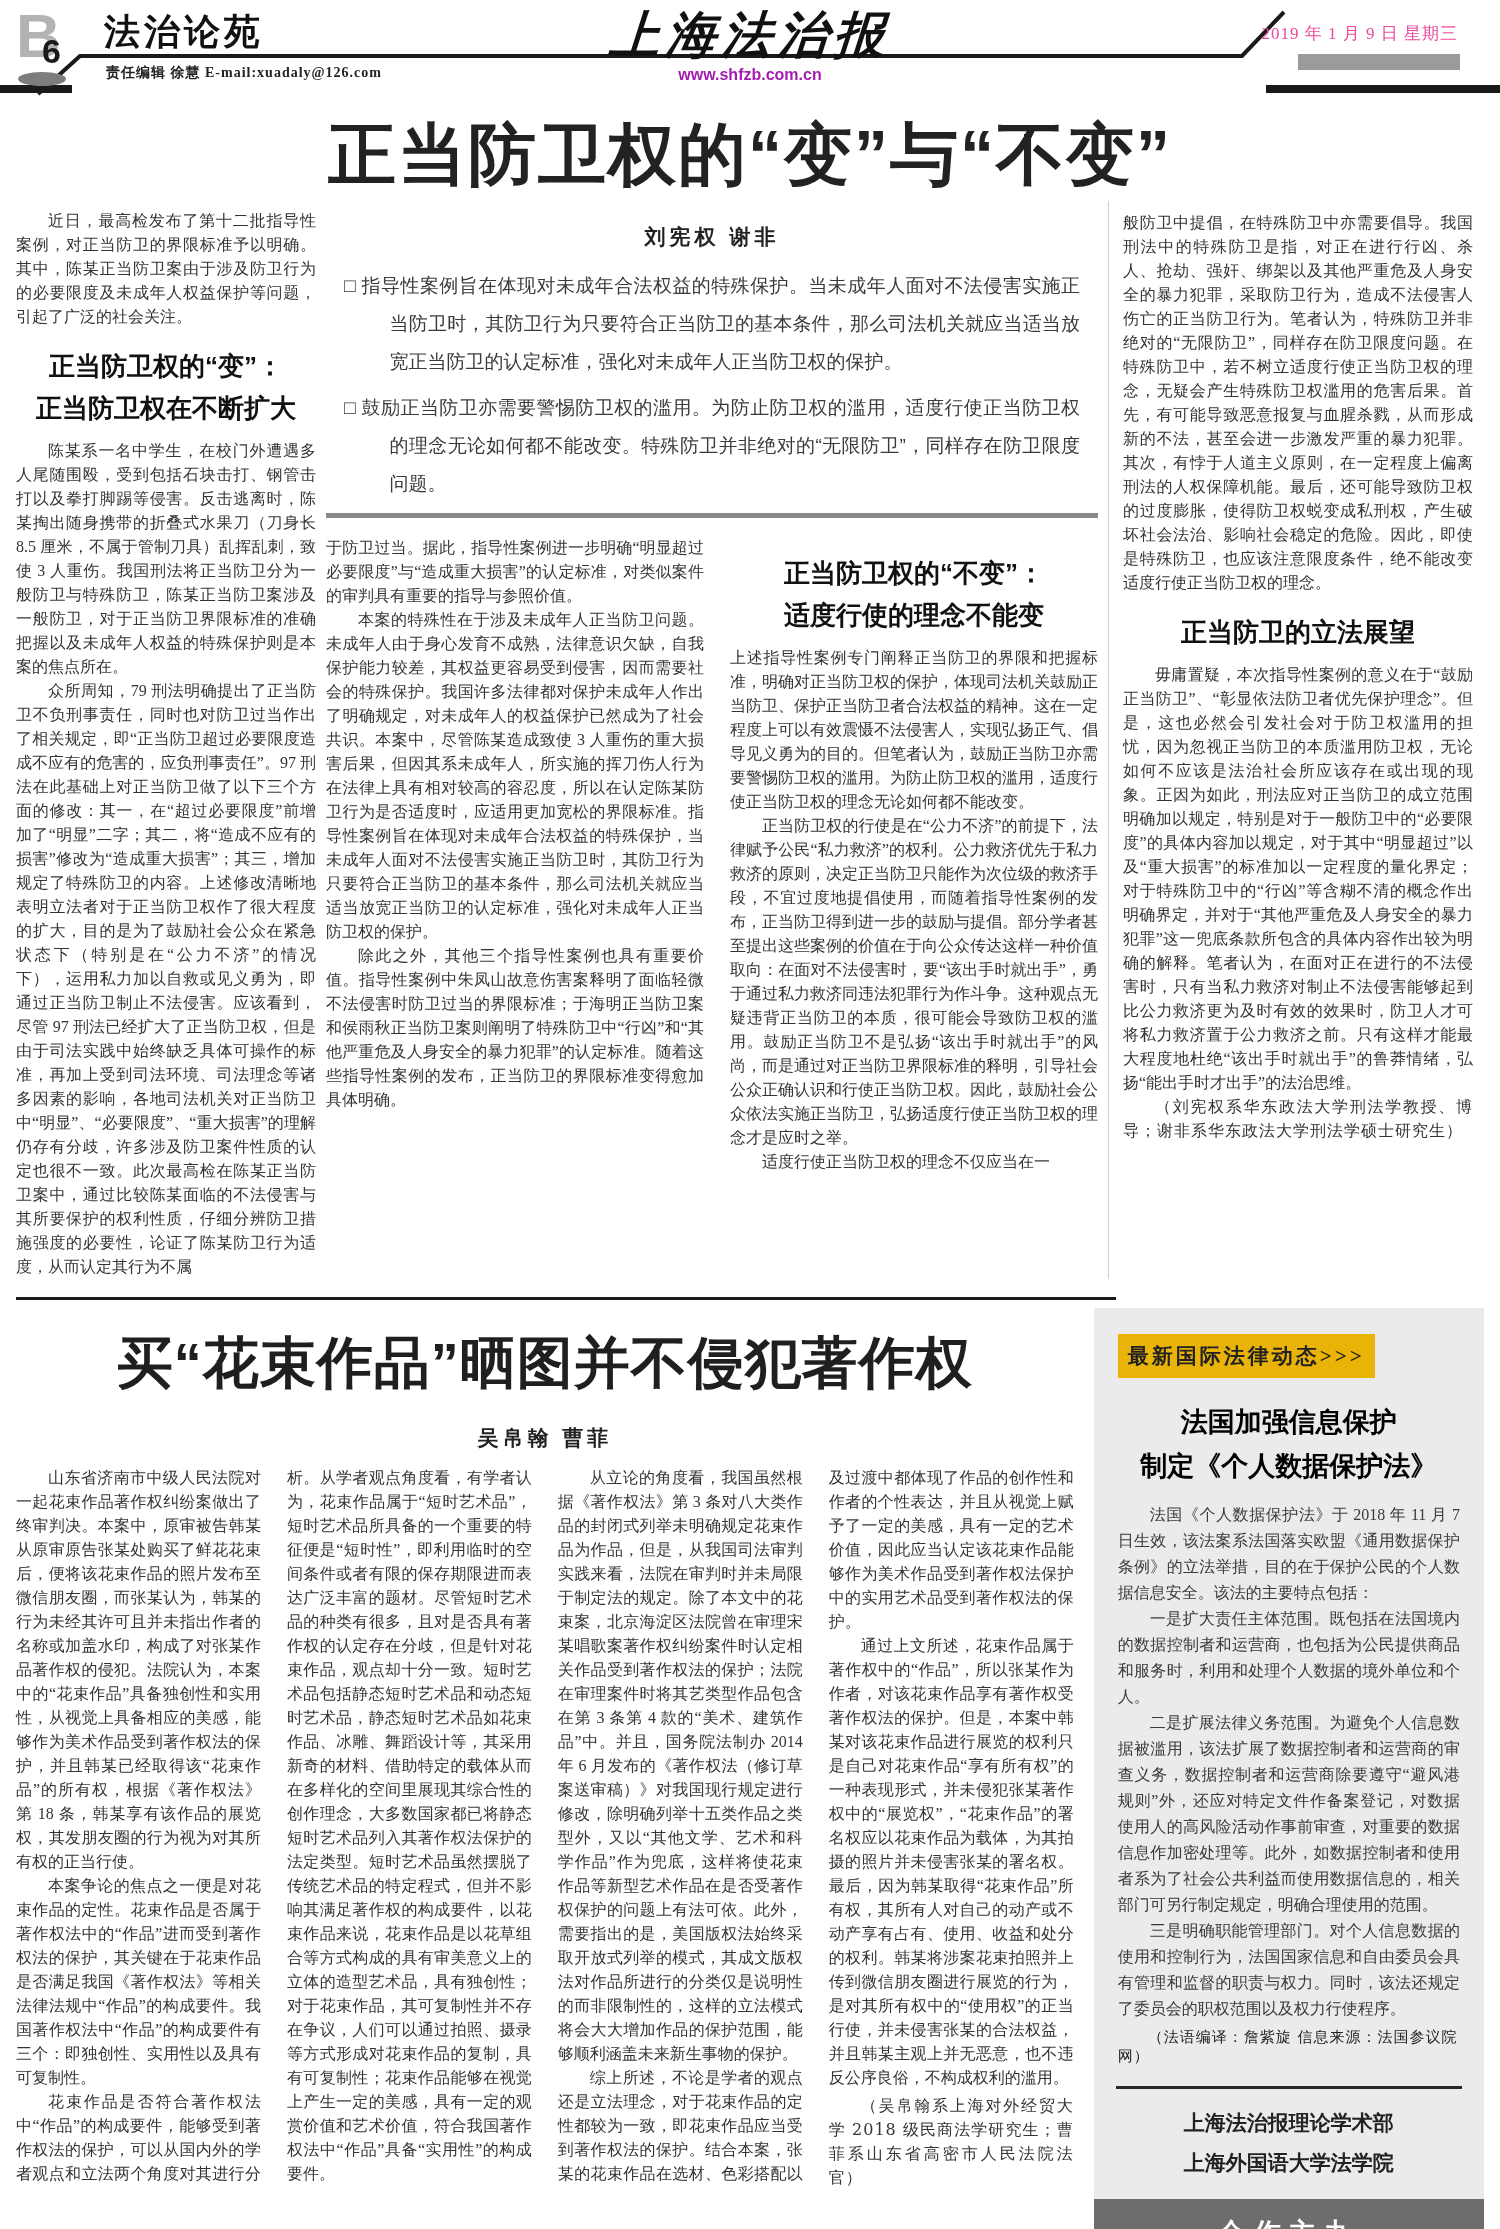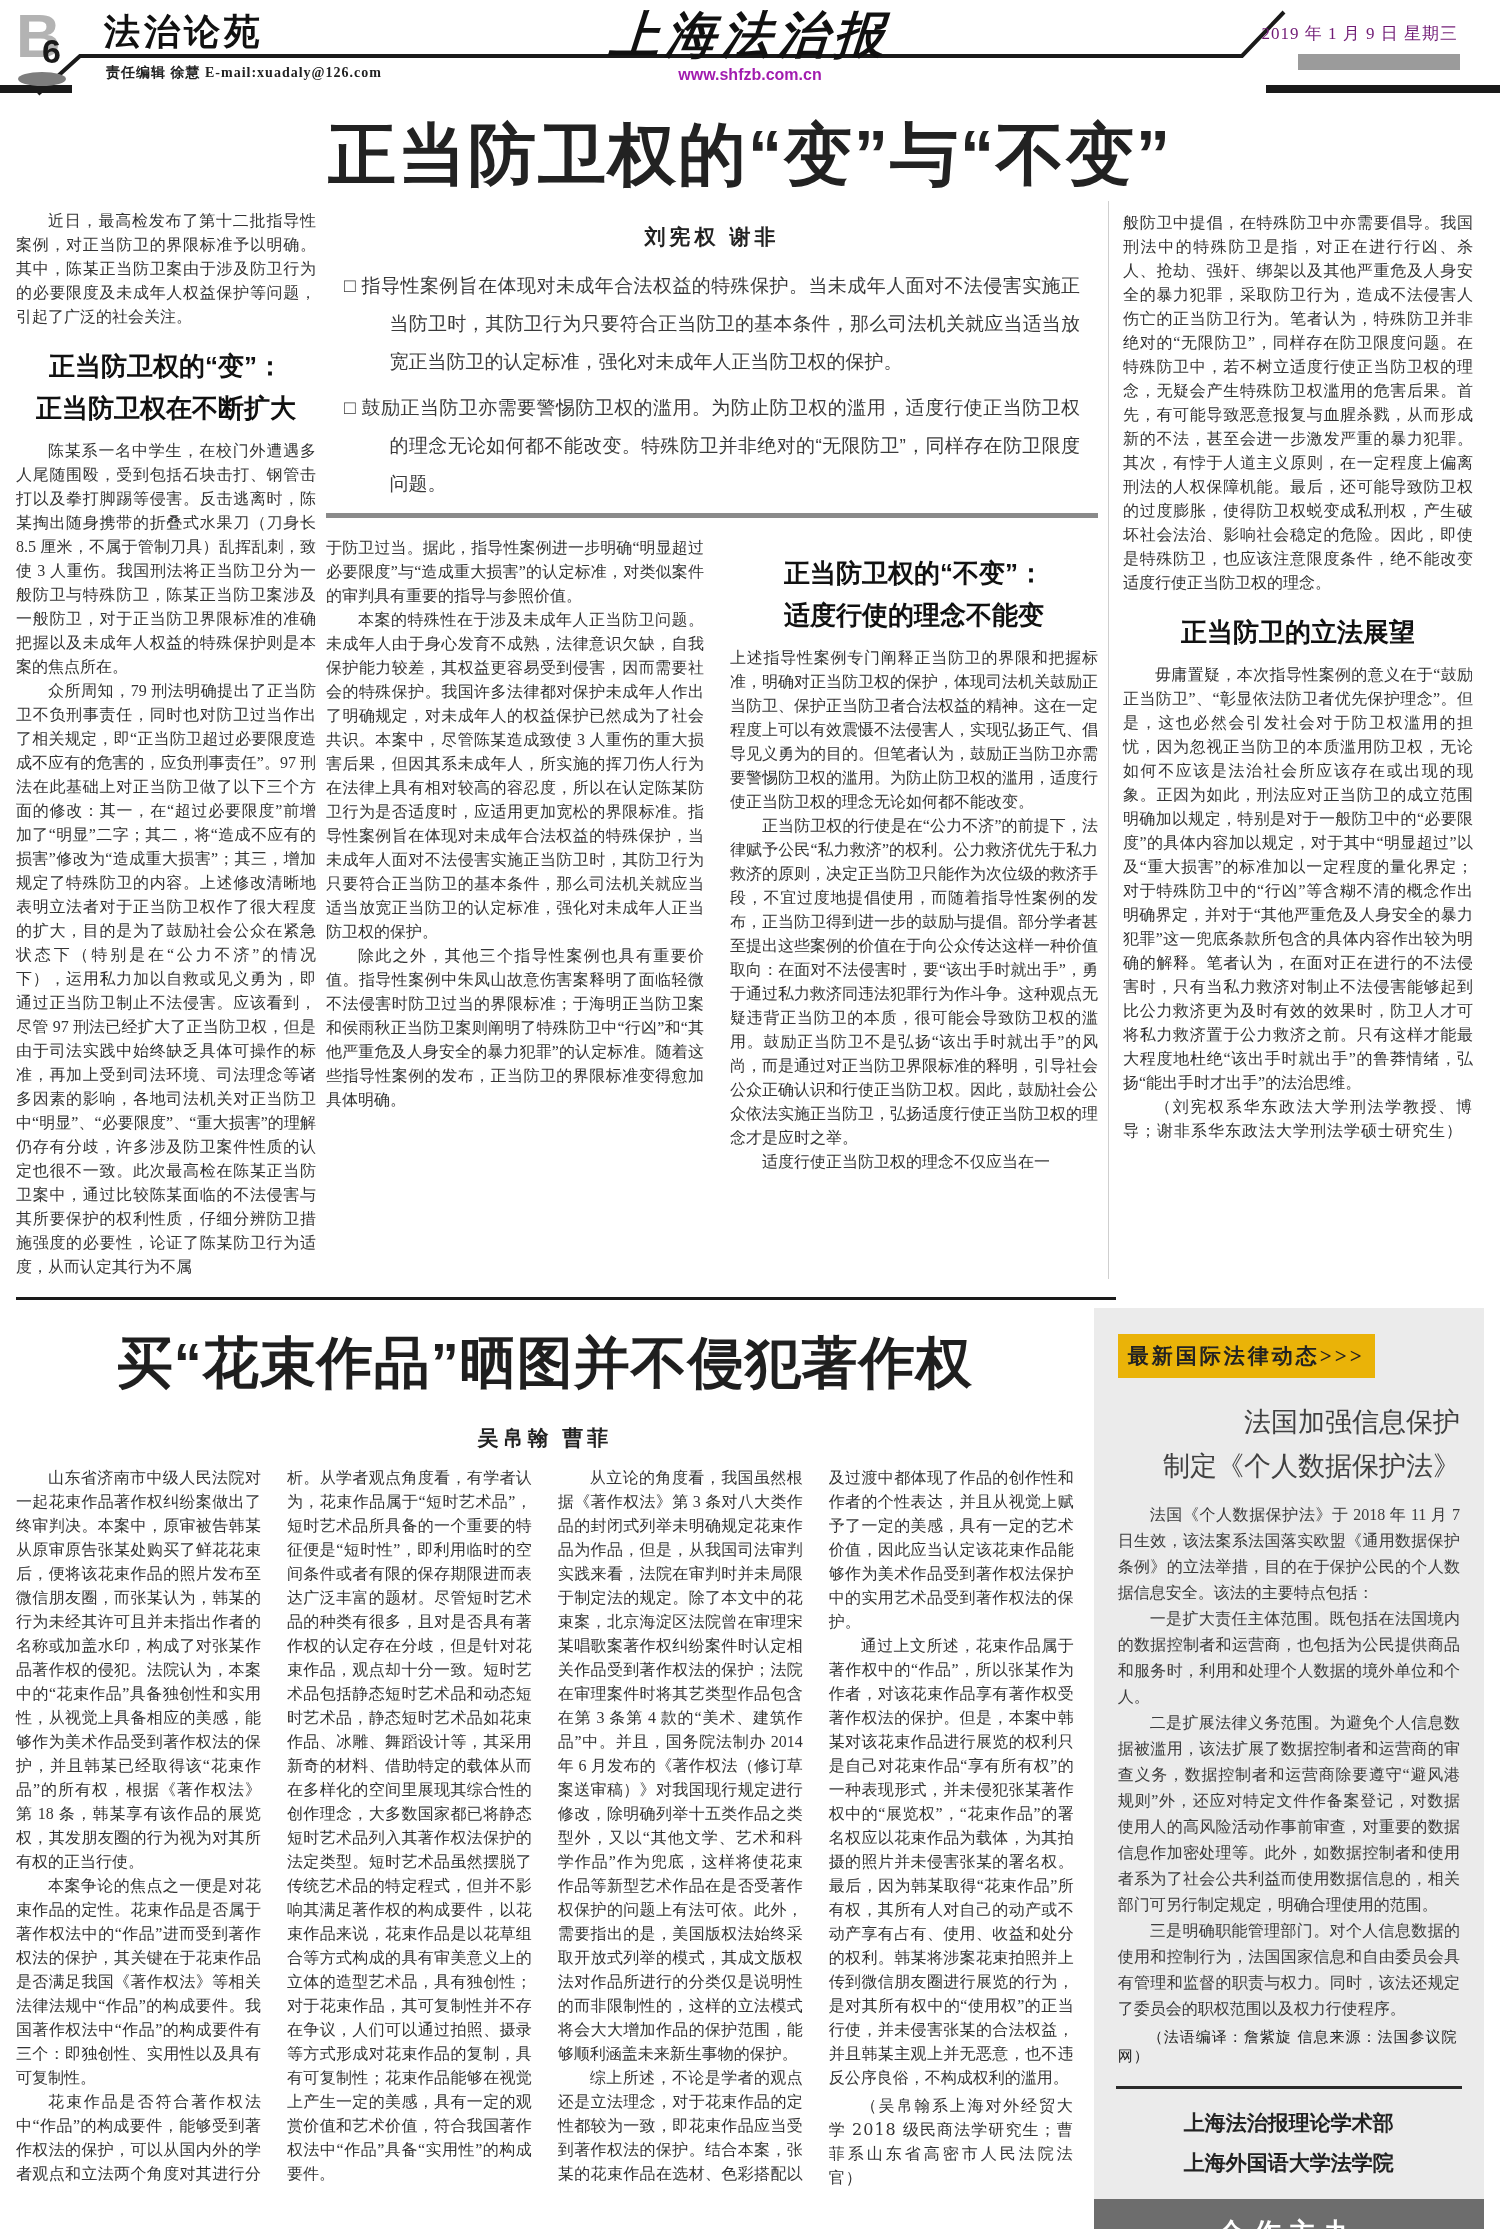--- a/index.html
+++ b/index.html
@@ -15,21 +15,21 @@
            font-weight:900;font-size:34px;color:#1a1a1a;}
   .logo .shadow{position:absolute;left:2px;top:66px;width:48px;height:14px;border-radius:50%;background:#7d7d7d;}
   .section-name{position:absolute;left:104px;top:8px;font-family:"Liberation Sans",sans-serif;
            font-weight:900;font-size:36px;color:#111;letter-spacing:4px;}
   .editor-line{position:absolute;left:106px;top:64px;font-size:14px;font-weight:bold;color:#222;letter-spacing:1px;}
   .masthead-title{position:absolute;left:0;right:0;top:2px;text-align:center;
            font-family:"DejaVu Serif","Liberation Serif",serif;font-weight:bold;font-style:italic;
            font-size:50px;letter-spacing:6px;color:#111;transform:skewX(-4deg);}
   .website{position:absolute;left:0;right:0;top:66px;text-align:center;font-family:"Liberation Sans",sans-serif;
            font-weight:bold;font-size:16px;color:#a21caf;}
-  .date-line{position:absolute;right:42px;top:22px;font-size:17px;color:#701a75;letter-spacing:1px;}
+  .date-line{position:absolute;right:42px;top:22px;font-size:17px;color:#ec4899;letter-spacing:1px;}
   .date-bar{position:absolute;right:40px;top:54px;width:162px;height:16px;background:#9b9b9b;}
   .rule-svg{position:absolute;left:0;top:0;}
 
   
   .a1-title{margin:16px 40px 0;text-align:center;font-family:"Liberation Sans",sans-serif;
             font-weight:900;font-size:68px;letter-spacing:2px;color:#222;line-height:1.25;}
   .main-article{display:flex;gap:10px;padding:4px 16px 0;}
   .mcol{flex:0 0 auto;}
   .col1{width:300px;padding-top:8px;}
   .centerzone{width:772px;}
@@ -59,22 +59,22 @@
             font-weight:900;font-size:56px;letter-spacing:1px;color:#1f1f1f;}
   .a2-body{margin-top:14px;column-count:4;column-gap:26px;}
   .a2-body p{margin:0;font-size:16px;line-height:24px;text-align:justify;text-indent:2em;color:#343434;}
   .a2-body .credit{margin-top:4px;}
 
   
   .sidebar{width:354px;background:#ebebeb;display:flex;flex-direction:column;
            padding:26px 24px 0;box-sizing:content-box;}
   .side-tag{background:#eab308;padding:8px 10px;font-family:Liberation Serif, serif;
            font-weight:bold;font-size:21px;letter-spacing:3px;color:#222;width:fit-content;}
-  .side-title{text-align:right;font-family:"Liberation Sans",sans-serif;font-weight:400;
-           font-size:27px;line-height:44px;color:#404040;margin:22px 0 14px;}
+  .side-title{text-align:center;font-family:"Liberation Sans",sans-serif;font-weight:700;
+           font-size:27px;line-height:44px;color:#000000;margin:22px 0 14px;}
   .side-body p{margin:0;font-size:16px;line-height:26px;text-align:justify;text-indent:2em;color:#3a3a3a;}
   .side-credit{margin-top:4px;font-size:15px;}
   .side-rule{height:3px;background:#2a2a2a;margin:20px -2px 0;}
   .side-footer{text-align:center;font-family:"Liberation Sans",sans-serif;font-weight:bold;
            font-size:21px;line-height:40px;color:#222;padding:14px 0 16px;}
   .side-box{margin:auto -24px 0;background:#6d6d6d;color:#ffffff;text-align:center;
            font-family:"Liberation Sans",sans-serif;font-weight:bold;font-size:27px;
            letter-spacing:8px;padding:16px 0 18px;}
 </style>
 </head>

